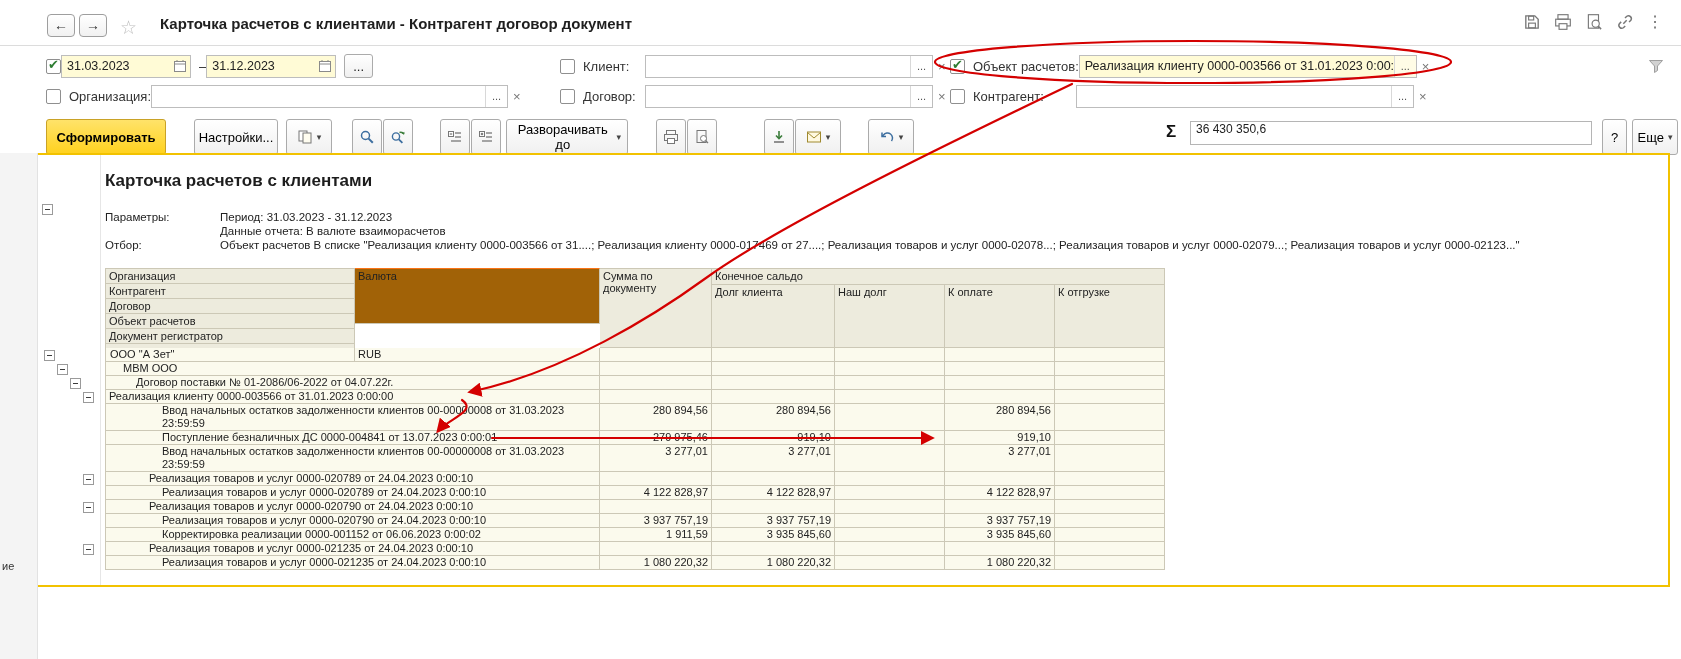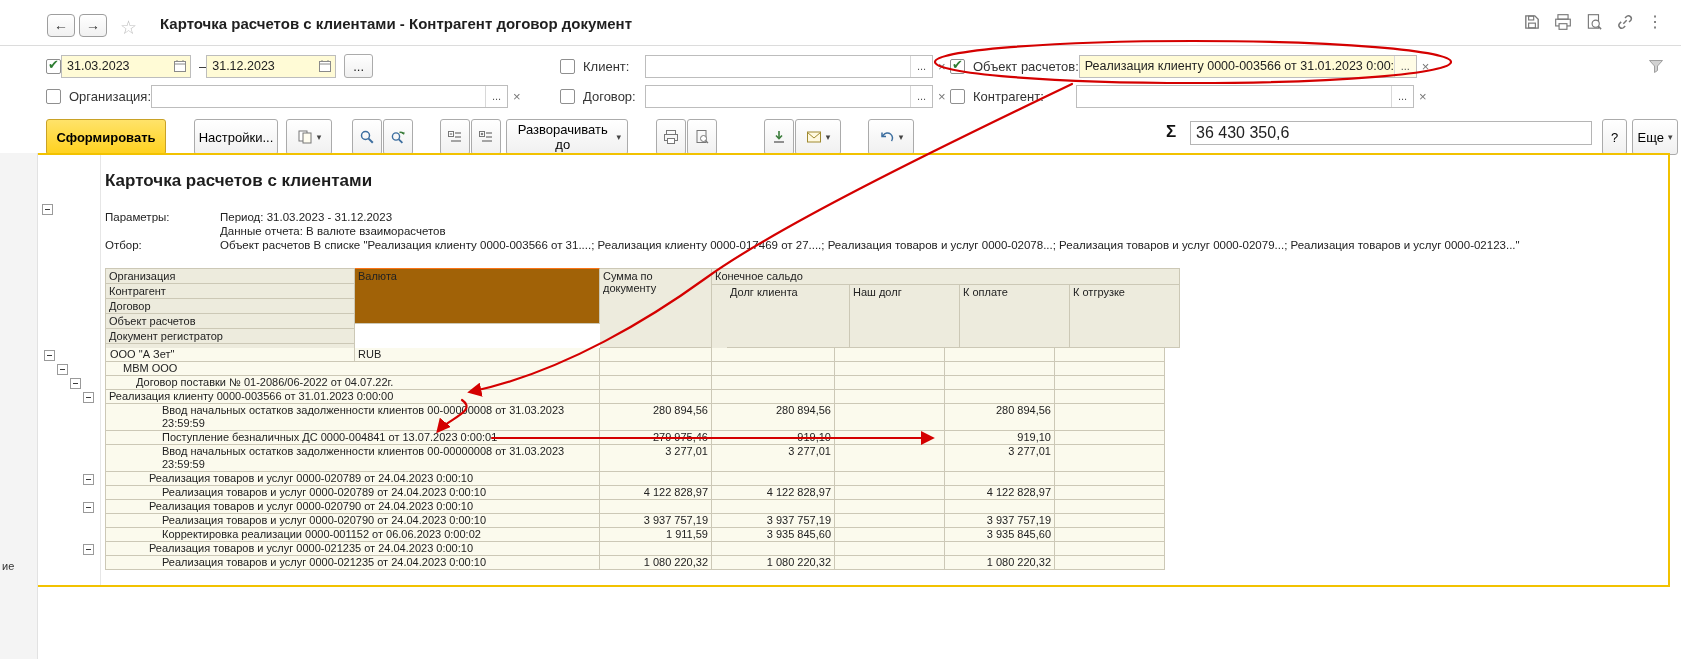--- a/index.html
+++ b/index.html
@@ -36,21 +36,21 @@
   .funnel { position:absolute; top:4px; }
 
   
   .toolbar { position:absolute; left:0; top:113px; width:100%; height:40px; background:#fff; }
   .tbtn { position:absolute; top:6px; height:36px; border:1px solid #ABABAB; border-radius:3px;
           background:linear-gradient(#FFFFFF,#F0F0F0); font-size:13px; display:flex; align-items:center; justify-content:center; gap:4px; padding:0 6px; }
   .tbtn.primary { background:linear-gradient(#FFE36A,#FFD21E); border-color:#C9A227; font-weight:bold; }
   .chev { font-size:9px; color:#444; }
   .sigma { position:absolute; left:1166px; top:9px; font-size:17px; font-weight:bold; color:#111; }
   .sumfld { position:absolute; left:1190px; top:8px; width:402px; height:24px; border:1px solid #B5B5B5; background:#fff;
-            font-size:16px; display:flex; align-items:center; padding:0 5px; }
+            font-size:12px; display:flex; align-items:flex-start; padding:0 5px; }
 
   
   .left-strip { position:absolute; left:0; top:153px; width:38px; height:506px; background:#F4F4F4; border-right:1px solid #E2E2E2; }
   .dock-label { position:absolute; left:2px; top:560px; font-size:11px; color:#333; }
   .frame-top { position:absolute; left:38px; top:153px; width:1632px; height:2px; background:#F2C200; }
   .frame-bottom { position:absolute; left:38px; top:585px; width:1632px; height:2px; background:#F2C200; }
   .frame-right { position:absolute; left:1668px; top:153px; width:2px; height:434px; background:#F2C200; }
 
   .report { position:absolute; left:38px; top:155px; width:1630px; height:430px; background:#fff; overflow:hidden; }
   .gutter-sep { position:absolute; left:62px; top:0; bottom:0; width:1px; background:#E6E6E6; }
@@ -65,21 +65,21 @@
   
   .ttable { position:absolute; left:2px; top:113px; }
   .thead { display:flex; font-size:11px; color:#222; }
   .thead .g, .trow .g { flex:0 0 65px; width:65px; position:relative; }
   .hc1 { flex:0 0 250px; border:1px solid #CCC8B6; border-bottom:0; background:#EDEBDD; }
   .hline { height:15px; line-height:14px; padding:0 3px; border-bottom:1px solid #CCC8B6; }
   .hcur { flex:0 0 245px; border-top:1px solid #f97316; border-right:1px solid #CCC8B6; border-bottom:1px solid #CCC8B6; background:#a16207; padding:1px 3px; height:56px; }
   .hsum { flex:0 0 112px; border-top:1px solid #CCC8B6; border-right:1px solid #CCC8B6; border-bottom:1px solid #CCC8B6; background:#EDEBDD; padding:1px 3px; height:80px; }
   .hbal { flex:0 0 453px; display:flex; flex-direction:column; border-top:1px solid #CCC8B6; background:#EDEBDD; height:80px; }
   .hbalt { height:16px; line-height:15px; padding:0 3px; border-bottom:1px solid #CCC8B6; border-right:1px solid #CCC8B6; }
-  .hbals { flex:1; display:flex;margin-left:15px; }
+  .hbals { flex:1; display:flex; }
   .hsub { border-right:1px solid #CCC8B6; border-bottom:1px solid #CCC8B6; padding:1px 3px; flex:0 0 110px; }
   .hsub.w1 { flex:0 0 123px; }
 
   .trow { display:flex; align-items:stretch; }
   .cell { border-right:1px solid #CCC8B6; border-bottom:1px solid #CCC8B6; background:#FBFAED; font-size:11px; line-height:13px; padding:0 3px; min-height:14px; color:#222; }
   .ctext { flex:0 0 250px; border-left:1px solid #CCC8B6; }
   .ctext.merged { flex:0 0 495px; }
   .ccur { flex:0 0 245px; }
   .cnum { text-align:right; }
   .tmark { position:absolute; top:2px; }

